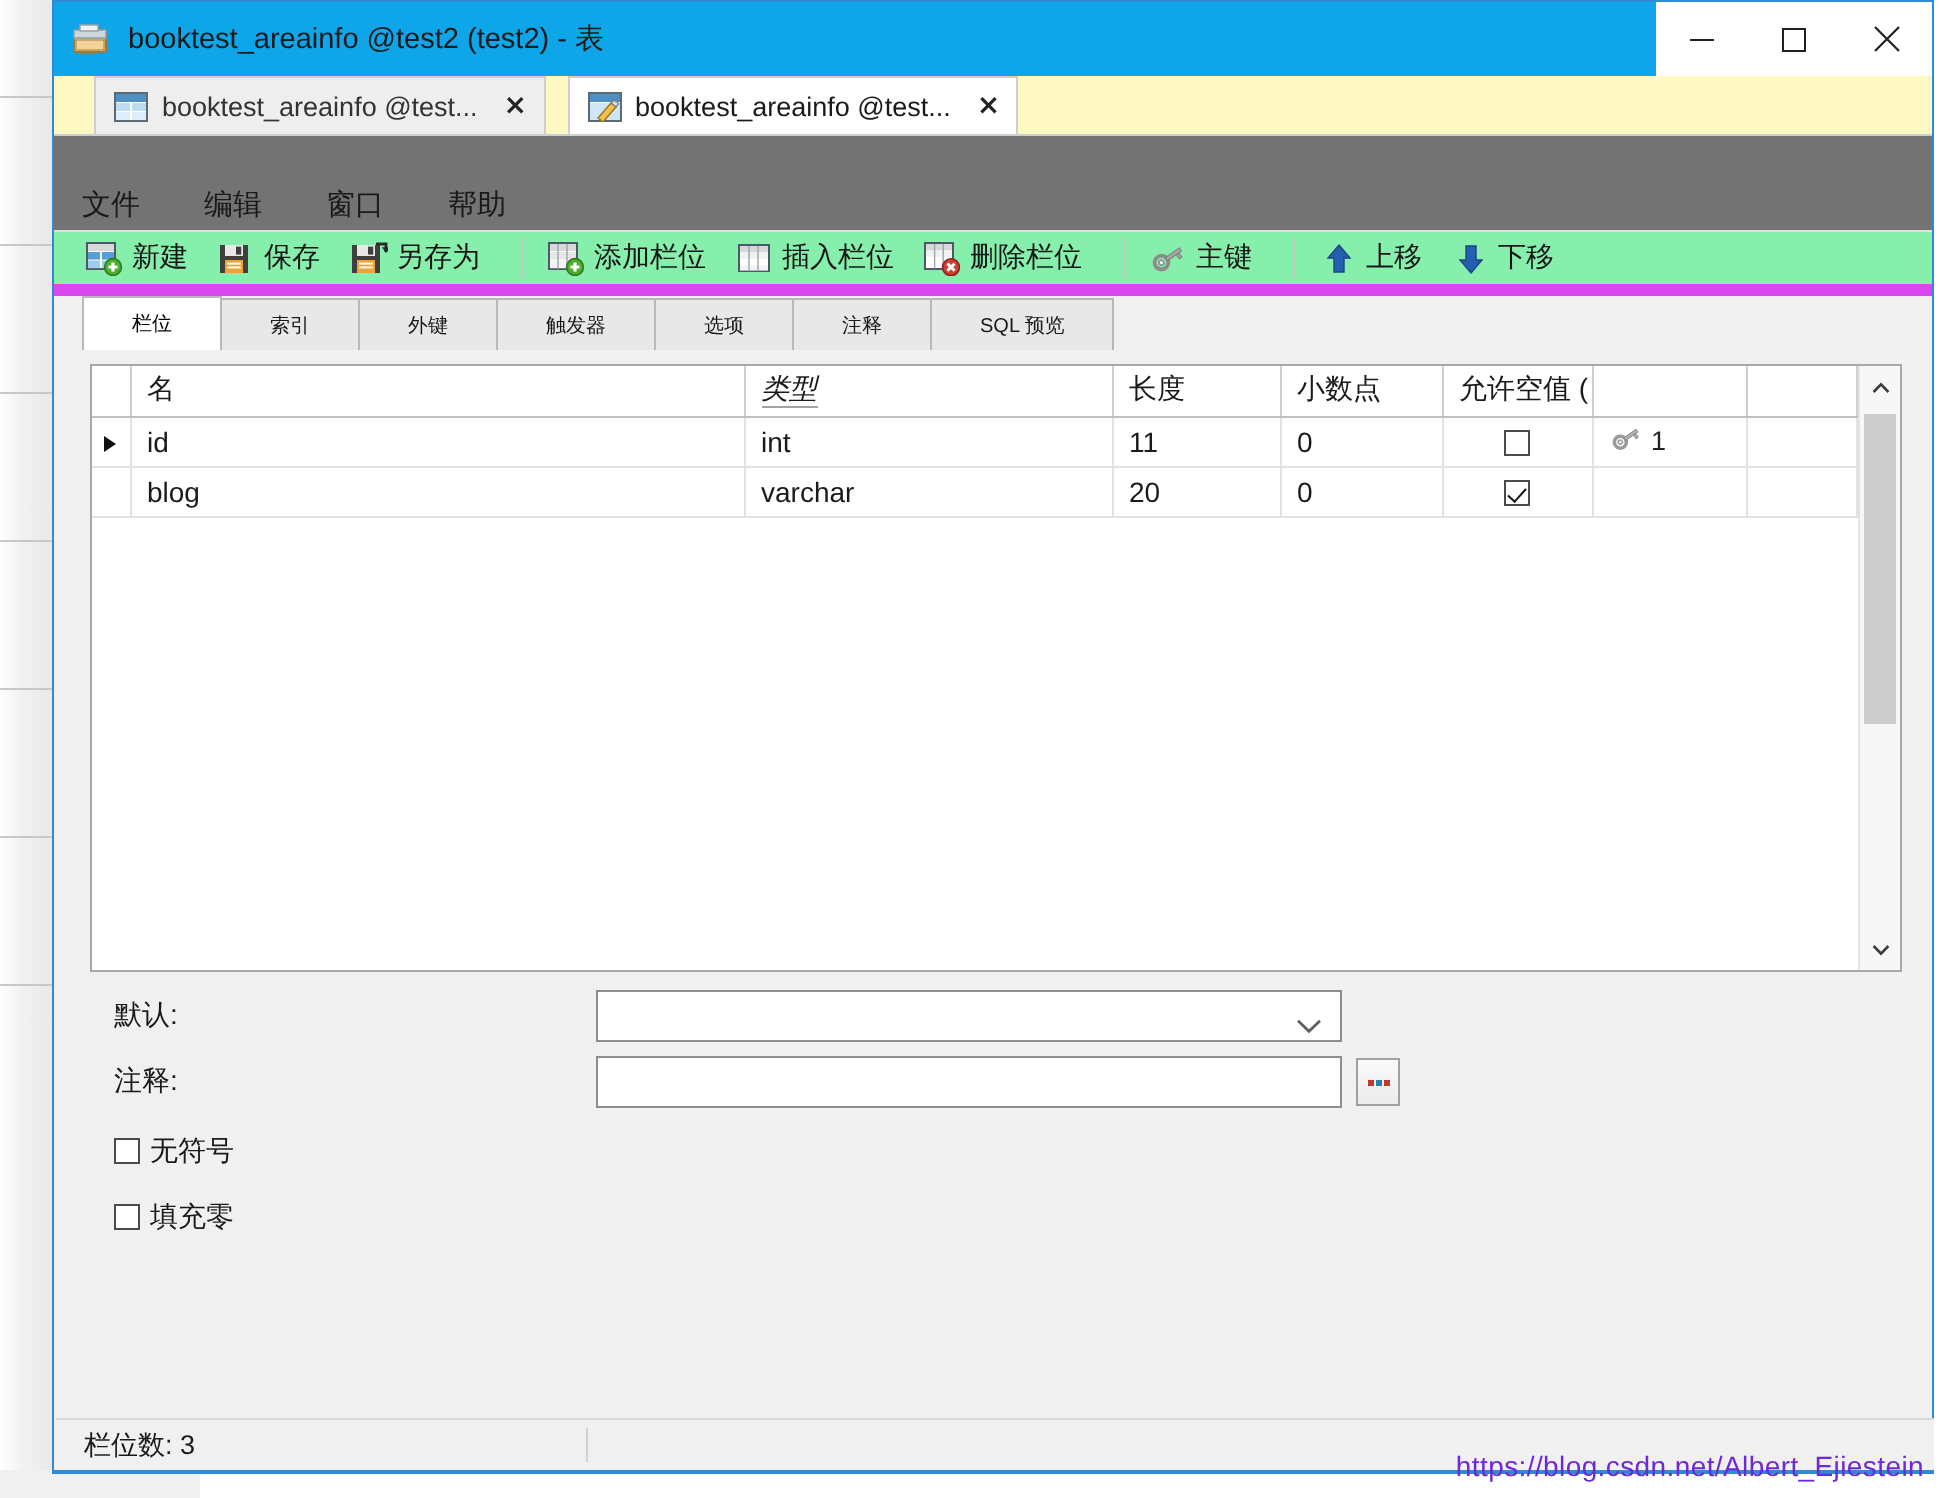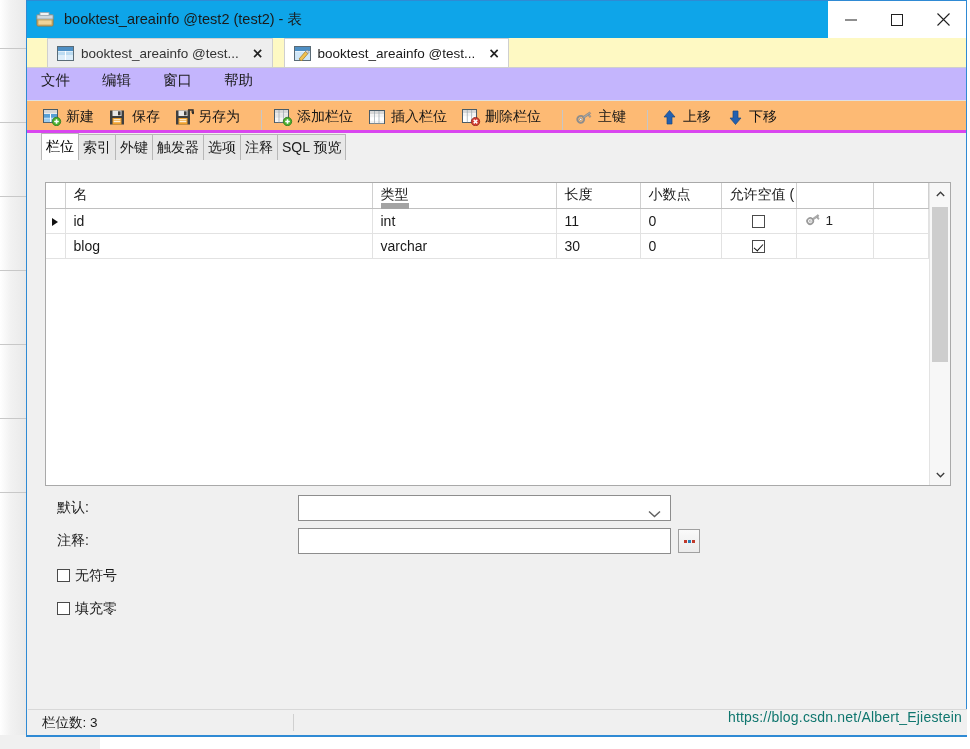--- a/index.html
+++ b/index.html
@@ -106,40 +106,40 @@
   }
   .doc-tab .tab-icon { width: 17px; height: 15px; position: relative; flex: none; }
   .doc-tab .tab-label { margin-left: 7px; }
   .doc-tab .tab-close {
     margin-left: 13px; font-size: 14px; color: #222; line-height: 1;
     font-weight: bold; font-family: "DejaVu Sans", sans-serif;
   }
 
   
   #menu-bar {
-    height: 33px;
-    background: #c4b5fd;
-    display: flex; align-items: flex-start;
+    height: 48px;
+    background: #737373;
+    display: flex; align-items: flex-end;
     padding-left: 14px;
     border-bottom: 1px solid #e0e0e0;
     box-sizing: border-box;
   }
   .menu-item {
     font-size: 14.5px; color: #1a1a1a;
     padding: 3px 13px 3px 0px; margin-right: 19px;
     white-space: nowrap;
   }
 
   
   #toolbar {
     height: 32px;
-    background: #fdba74;
-    display: flex; align-items: flex-end;
+    background: #86efac;
+    display: flex; align-items: center;
     padding-left: 16px;
-    border-bottom: 3px solid #d946ef;
+    border-bottom: 6px solid #d946ef;
     box-sizing: border-box;
   }
   .tb-btn {
     display: flex; align-items: center;
     height: 26px; padding: 0 7px 0 0; margin-right: 8px;
     font-size: 14px; color: #151515;
     white-space: nowrap;
   }
   .tb-btn .tb-ico { width: 19px; height: 17px; position: relative; flex: none; margin-right: 4px; }
   .tb-sep { width: 1px; height: 20px; background: #c6c6c6; margin: 0 12px 0 6px; }
@@ -149,22 +149,22 @@
     position: relative;
     height: 27px;
     background: #f0f0f0;
     padding-left: 14px;
     display: flex; align-items: flex-end;
     box-sizing: border-box;
   }
   .prop-tab {
     height: 26px;
     display: flex; align-items: center; justify-content: center;
-    padding: 0 4px;
-    font-size: 14px; color: #1a1a1a;
+    padding: 0 24px;
+    font-size: 10px; color: #1a1a1a;
     border: 1px solid #b8b8b8;
     border-bottom: none;
     background: #e8e8e8;
     box-sizing: border-box;
     margin-right: -1px;
     white-space: nowrap;
   }
   .prop-tab.active {
     background: #ffffff;
     border-color: #b8b8b8;
@@ -194,21 +194,21 @@
     font-weight: normal;
     text-align: left;
     height: 25px;
     background: #ffffff;
     border-right: 1px solid #d0d0d0;
     border-bottom: 1px solid #c0c0c0;
     padding: 0 0 0 8px;
     box-sizing: border-box;
     white-space: nowrap;
   }
-  table.grid th.sorted span.hdr { border-bottom: 6px solid #a3a3a3; padding-bottom: 1px; }
+  table.grid th.sorted span.hdr { border-bottom: 1px solid #a3a3a3; padding-bottom: 1px; font-style: italic; }
   table.grid td {
     height: 25px;
     border-right: 1px solid #e2e2e2;
     border-bottom: 1px solid #e2e2e2;
     padding: 0 0 0 8px;
     box-sizing: border-box;
     vertical-align: middle;
     white-space: nowrap;
   }
   .col-sel { width: 19px; padding: 0 !important; text-align: center; }
@@ -291,22 +291,22 @@
     background: #f0f0f0;
     border-top: 1px solid #d8d8d8;
     box-sizing: border-box;
     display: flex; align-items: center;
   }
   #status-text { margin-left: 14px; font-size: 13.5px; color: #1a1a1a; }
   #status-sep { position: absolute; left: 265px; top: 4px; width: 1px; height: 17px; background: #d0d0d0; }
 
   
   #watermark {
-    position: absolute; right: 8px; bottom: 24px;
-    font-size: 14px; color: #0f766e;
+    position: absolute; right: 8px; bottom: 8px;
+    font-size: 14px; color: #6d28d9;
     font-family: "Liberation Sans", sans-serif;
     white-space: nowrap; letter-spacing: 0.2px;
     pointer-events: none;
   }
   #win-bottom-accent {
     position: absolute; left: 26px; top: 735px; width: 941px; height: 2px;
     background: #2f8ad4;
   }
 </style>
 </head>
@@ -581,21 +581,21 @@
                 </span>
                 <span class="knum">1</span>
               </span>
             </td>
             <td></td>
           </tr>
           <tr>
             <td class="col-sel"></td>
             <td>blog</td>
             <td>varchar</td>
-            <td>30</td>
+            <td>20</td>
             <td>0</td>
             <td class="cell-center"><span class="cb checked"></span></td>
             <td></td>
             <td></td>
           </tr>
         </tbody>
       </table>
     </div>
 
     <div id="grid-vscroll">

